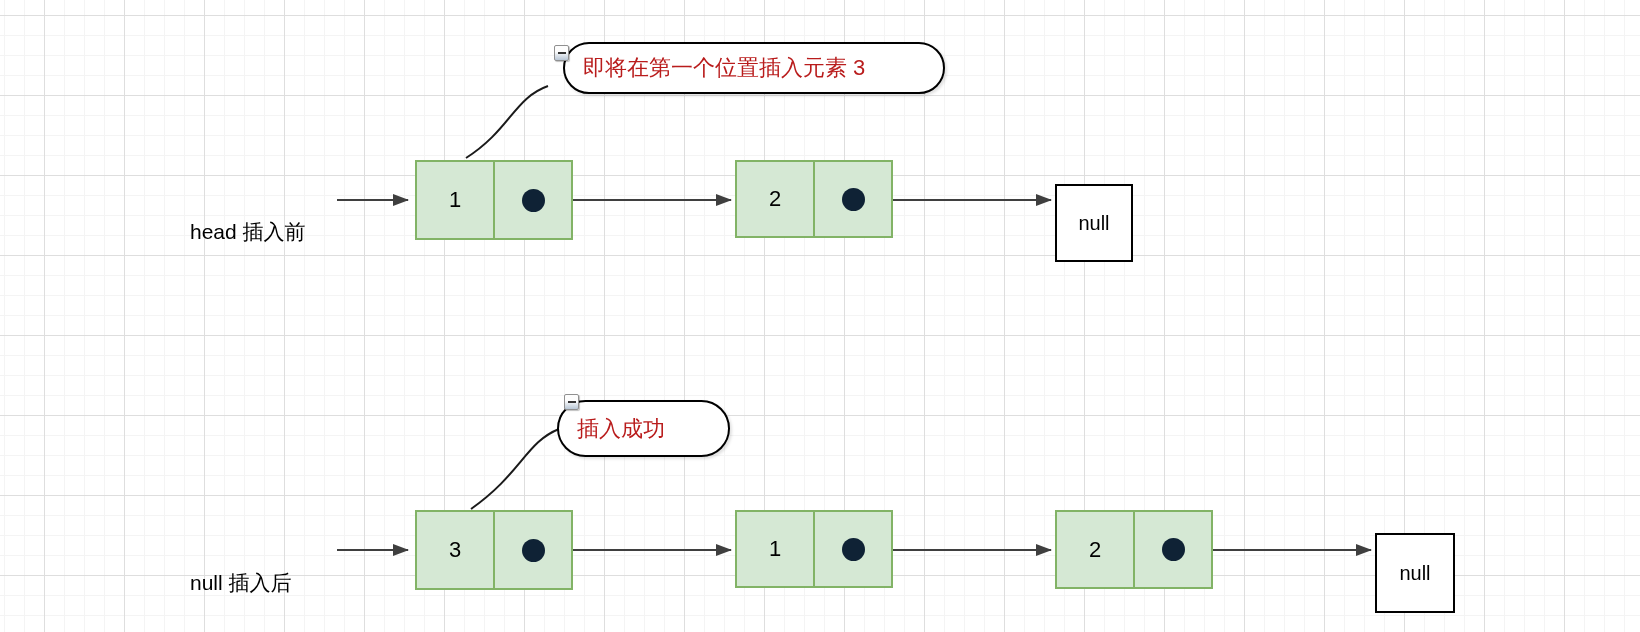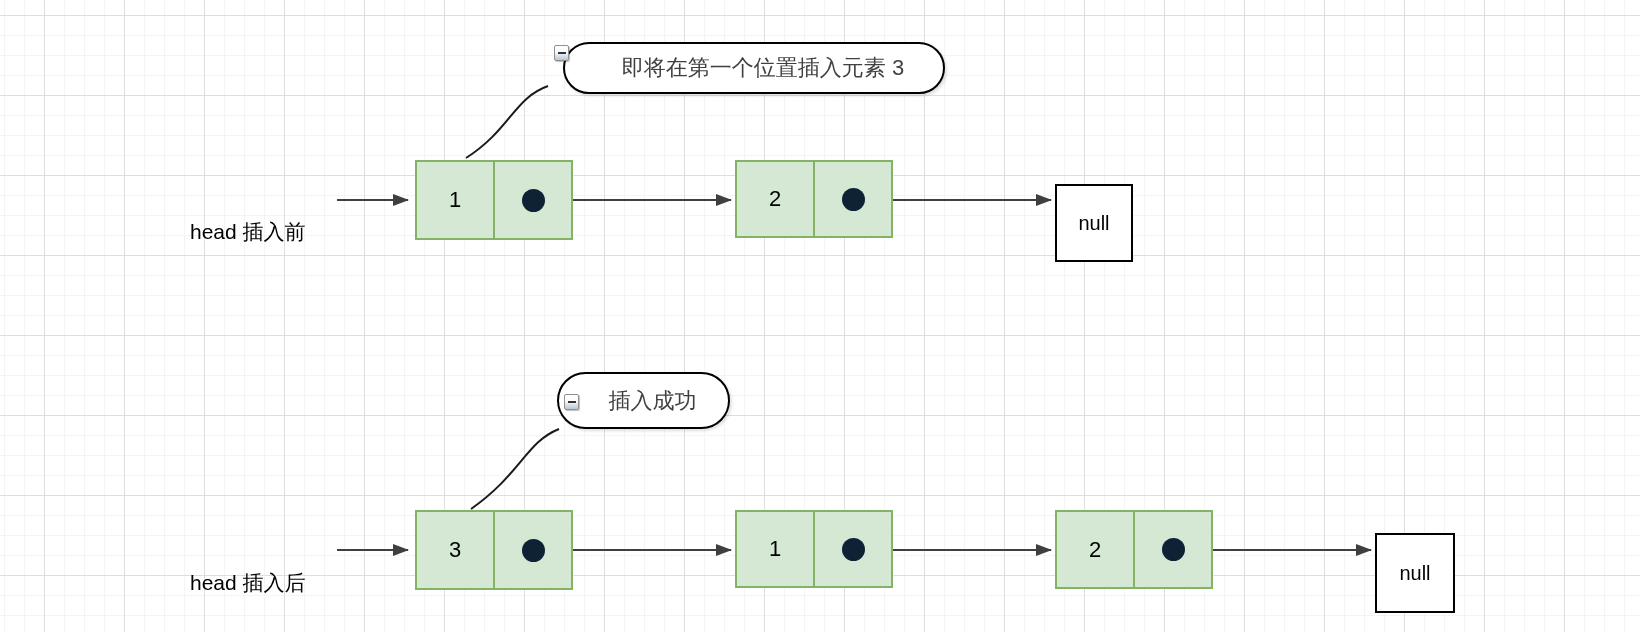--- a/index.html
+++ b/index.html
@@ -29,23 +29,23 @@
   .list-node .cell.pointer{border-left:2px solid #82b366;}
   .dot{width:23px;height:23px;border-radius:50%;background:#0f2235;display:block;}
 
   .null-box{
     position:absolute;display:flex;align-items:center;justify-content:center;
     background:#ffffff;border:2.5px solid #000000;box-sizing:border-box;
     font-size:20px;color:#000;margin-top:24px;
   }
 
   .callout{
-    position:absolute;display:flex;align-items:center;justify-content:center;
+    position:absolute;display:flex;align-items:center;justify-content:flex-start;
     background:#ffffff;border:2.5px solid #000000;border-radius:30px;
-    box-sizing:border-box;font-size:22px;color:#404040;
+    box-sizing:border-box;font-size:22px;color:#b91c1c;
     padding-left:18px;
     box-shadow:2px 2px 3px rgba(0,0,0,0.12);
   }
 
   .collapse-btn{
     position:absolute;width:15px;height:16px;
     border:1px solid #909090;border-radius:2px;
     background:linear-gradient(#fdfdfd 40%,#b9c7d6);
     box-sizing:border-box;
     display:flex;align-items:center;justify-content:center;
@@ -98,21 +98,21 @@
 
   <div class="null-box" style="left:1055px;top:160px;width:78px;height:78px">null</div>
 
   <div class="callout" style="left:563px;top:42px;width:382px;height:52px">
     <span>即将在第一个位置插入元素 3</span>
   </div>
   <div class="collapse-btn" style="left:554px;top:45px">
     <span class="minus-bar"></span>
   </div>
 
-  <div class="text-label" style="left:190px;top:537px">head 插入后</div>
+  <div class="text-label" style="left:190px;top:537px">null 插入后</div>
 
   <div class="list-node" style="left:415px;top:510px;width:158px;height:80px">
     <div class="cell value">3</div>
     <div class="cell pointer">
       <span class="dot"></span>
     </div>
   </div>
 
   <div class="list-node" style="left:735px;top:510px;width:158px;height:78px">
     <div class="cell value">1</div>
@@ -123,20 +123,20 @@
 
   <div class="list-node" style="left:1055px;top:510px;width:158px;height:79px">
     <div class="cell value">2</div>
     <div class="cell pointer">
       <span class="dot"></span>
     </div>
   </div>
 
   <div class="null-box" style="left:1375px;top:509px;width:80px;height:80px">null</div>
 
-  <div class="callout" style="left:557px;top:372px;width:173px;height:57px">
+  <div class="callout" style="left:557px;top:400px;width:173px;height:57px">
     <span>插入成功</span>
   </div>
   <div class="collapse-btn" style="left:564px;top:394px">
     <span class="minus-bar"></span>
   </div>
 
 </div>
 
 </body></html>

